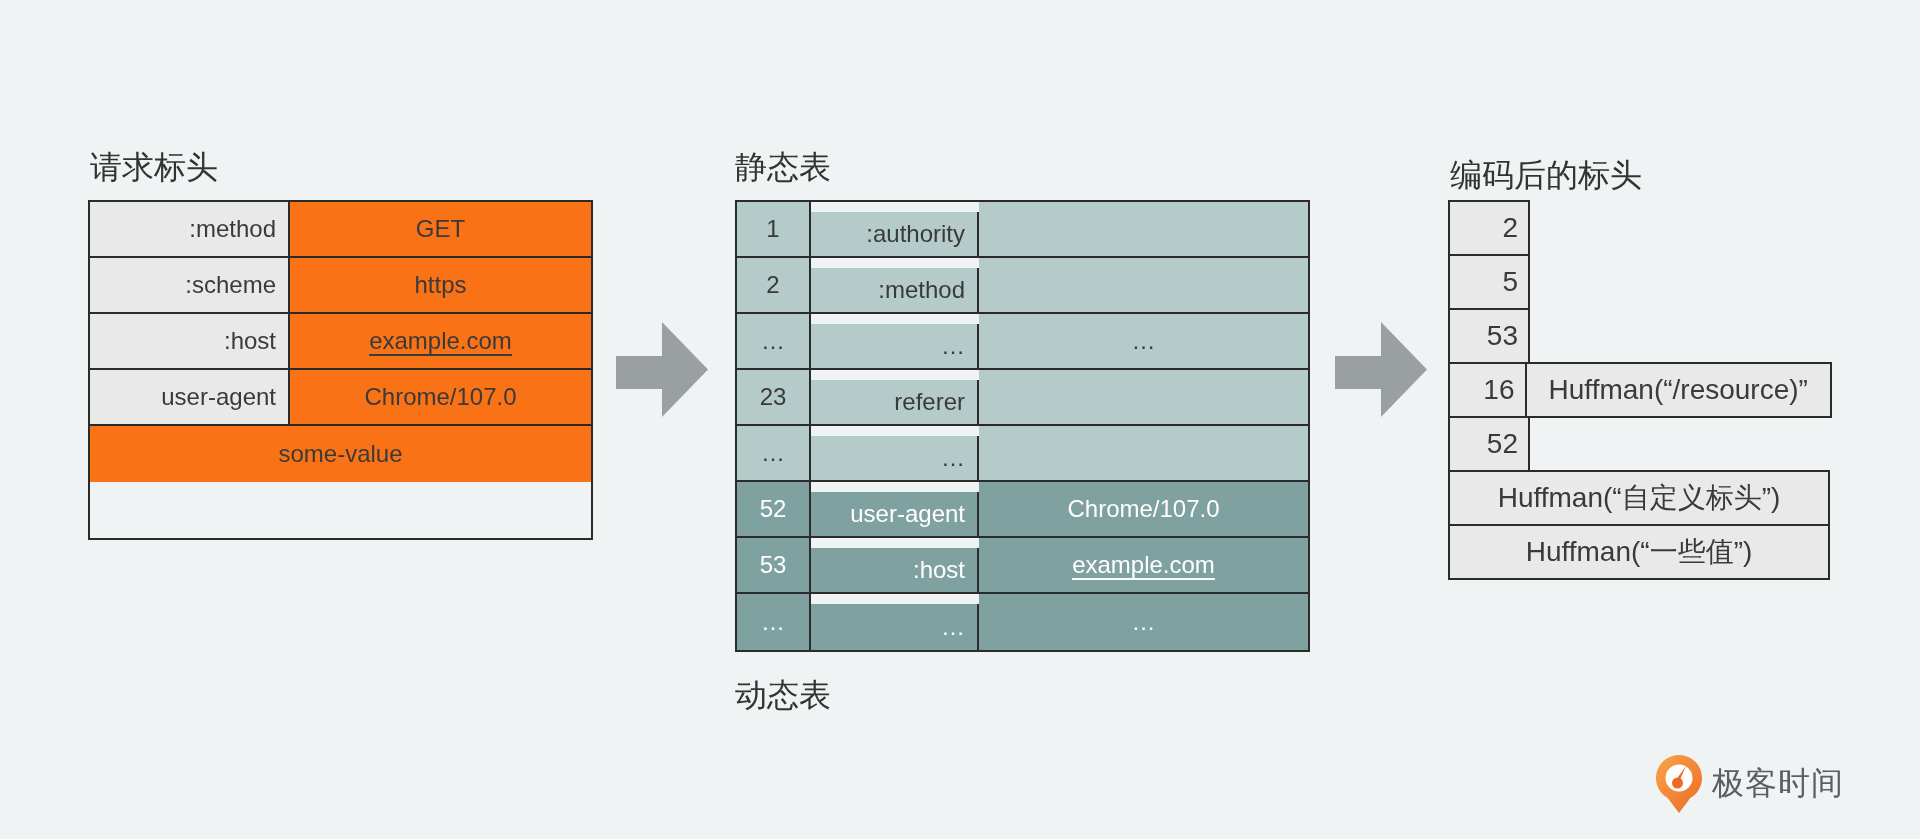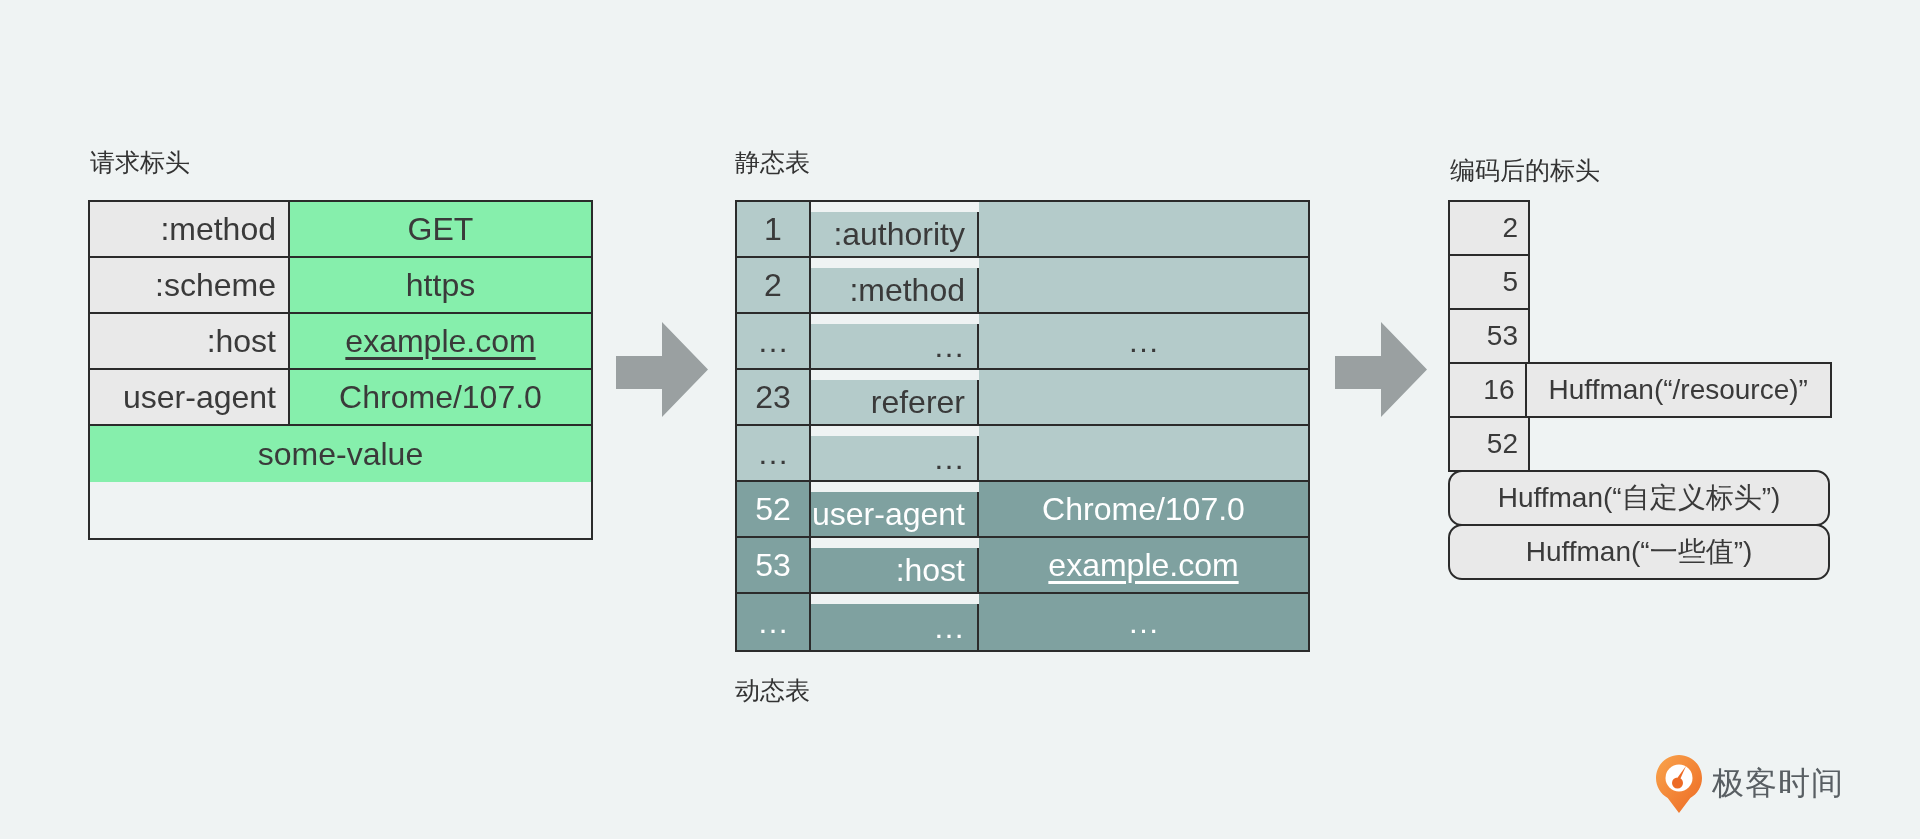--- a/index.html
+++ b/index.html
@@ -3,62 +3,62 @@
 <meta charset="utf-8">
 <style>
   html,body{margin:0;padding:0;}
   body{
     width:1920px;height:839px;position:relative;overflow:hidden;
     background:#eff3f3;
     font-family:"Liberation Sans","DejaVu Sans",sans-serif;
     color:#3a3a3a;
   }
   .title{
-    position:absolute;font-size:25px;color:#333;white-space:nowrap;
+    position:absolute;font-size:32px;color:#333;white-space:nowrap;
   }
   
   .tbl{
     position:absolute;border:2px solid #2b2b2b;box-sizing:border-box;
   }
   .trow{
     display:flex;height:56px;box-sizing:border-box;
     border-bottom:2px solid #2b2b2b;
   }
   .trow:last-child{border-bottom:none;}
   .cell{
     display:flex;align-items:center;box-sizing:border-box;
-    border-right:2px solid #2b2b2b;font-size:32px;overflow:hidden;
+    border-right:2px solid #2b2b2b;font-size:24px;overflow:hidden;
   }
   .cell:last-child{border-right:none;}
   .r{justify-content:flex-end;padding-right:12px;}
   .c{justify-content:center;}
   .u{text-decoration:underline;text-underline-offset:5px;}
   
   .req{left:88px;top:200px;width:505px;height:340px;}
   .req .lbl{width:200px;background:#e9e9e9;}
-  .req .val{flex:1;background:#86efac;}
+  .req .val{flex:1;background:#f97316;}
   
   .stat{left:735px;top:200px;width:575px;height:452px;}
   .stat .c1{width:74px;background:#b4cbca;justify-content:center;}
   .stat .c2{width:168px;background:#b4cbca;margin-top:10px;}
   .stat .c3{flex:1;background:#b4cbca;}
   .stat .dark .c1,.stat .dark .c2,.stat .dark .c3{
     background:#7fa1a0;color:#ffffff;
   }
   
   .enc{position:absolute;left:1448px;top:200px;width:384px;}
   .enc-row{display:flex;height:56px;margin-top:-2px;}
   .enc-row:first-child{margin-top:0;}
   .enc-cell{
     display:flex;align-items:center;box-sizing:border-box;
     border:2px solid #2b2b2b;background:#e9e9e9;font-size:28px;height:56px;
   }
   .enc .narrow{width:82px;justify-content:flex-end;padding-right:10px;}
   .enc .wide{width:324px;margin-left:-2px;justify-content:center;}
-  .enc .full{width:382px;justify-content:center;border-radius:14px;}
+  .enc .full{width:382px;justify-content:center;}
   
   .arrow{position:absolute;width:92px;height:95px;}
   
   .logo{
     position:absolute;left:1656px;top:755px;display:flex;
     align-items:center;gap:10px;
   }
   .logo-text{font-size:32px;color:#595f63;letter-spacing:1px;}
 </style>
 </head>

